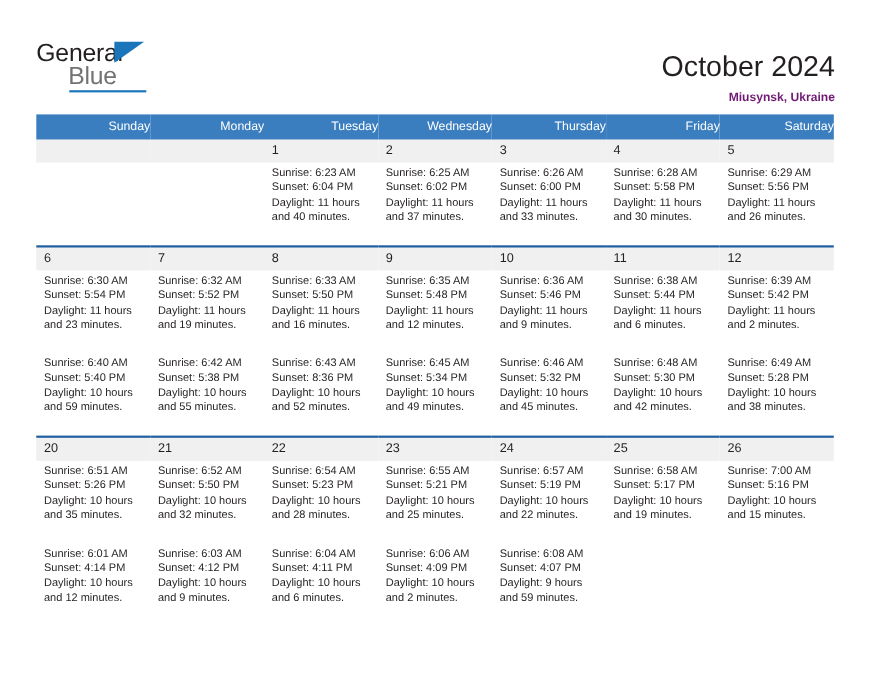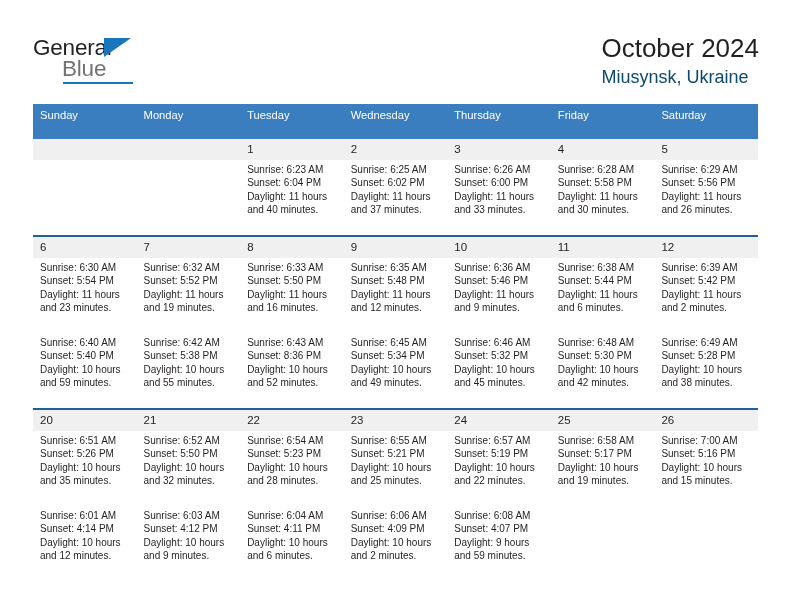--- a/index.html
+++ b/index.html
@@ -71,55 +71,57 @@
     left: 30px;
     top: 46px;
     width: 70px;
     height: 2px;
     background: #1b75bb;
   }
 
   .title-block {
     position: absolute;
     right: 0;
-    top: 4px;
+    top: 16px;
+    text-align: right;
   }
   .cal-title {
     font-size: 26px;
     line-height: 32px;
     color: #231f20;
     font-weight: normal;
     margin: 0;
   }
   .cal-subtitle {
-    font-size: 18px;
+    font-size: 11px;
     line-height: 22px;
-    color: #0c4a6e;
+    color: #701a75;
     margin: 2px 0 0 0;
+    font-weight: bold;
   }
 
   
   .calendar {
     position: absolute;
     left: 33px;
     top: 104px;
     width: 725px;
     border-collapse: collapse;
     table-layout: fixed;
   }
 
   .calendar col { width: 103.57px; }
 
   .dow-row th {
     background: #3a7ebf;
     color: #ffffff;
     font-size: 11.2px;
     font-weight: normal;
-    text-align: left;
-    padding: 5px 0 18px 7px;
+    text-align: right;
+    padding: 5px 0 6px 7px;
     border: none;
     height: 11px;
     line-height: 12px;
   }
 
   .daynum-row td {
     background: #f0f0f0;
     border-top: 2px solid #1f5fa0;
     font-size: 11.5px;
     color: #231f20;

